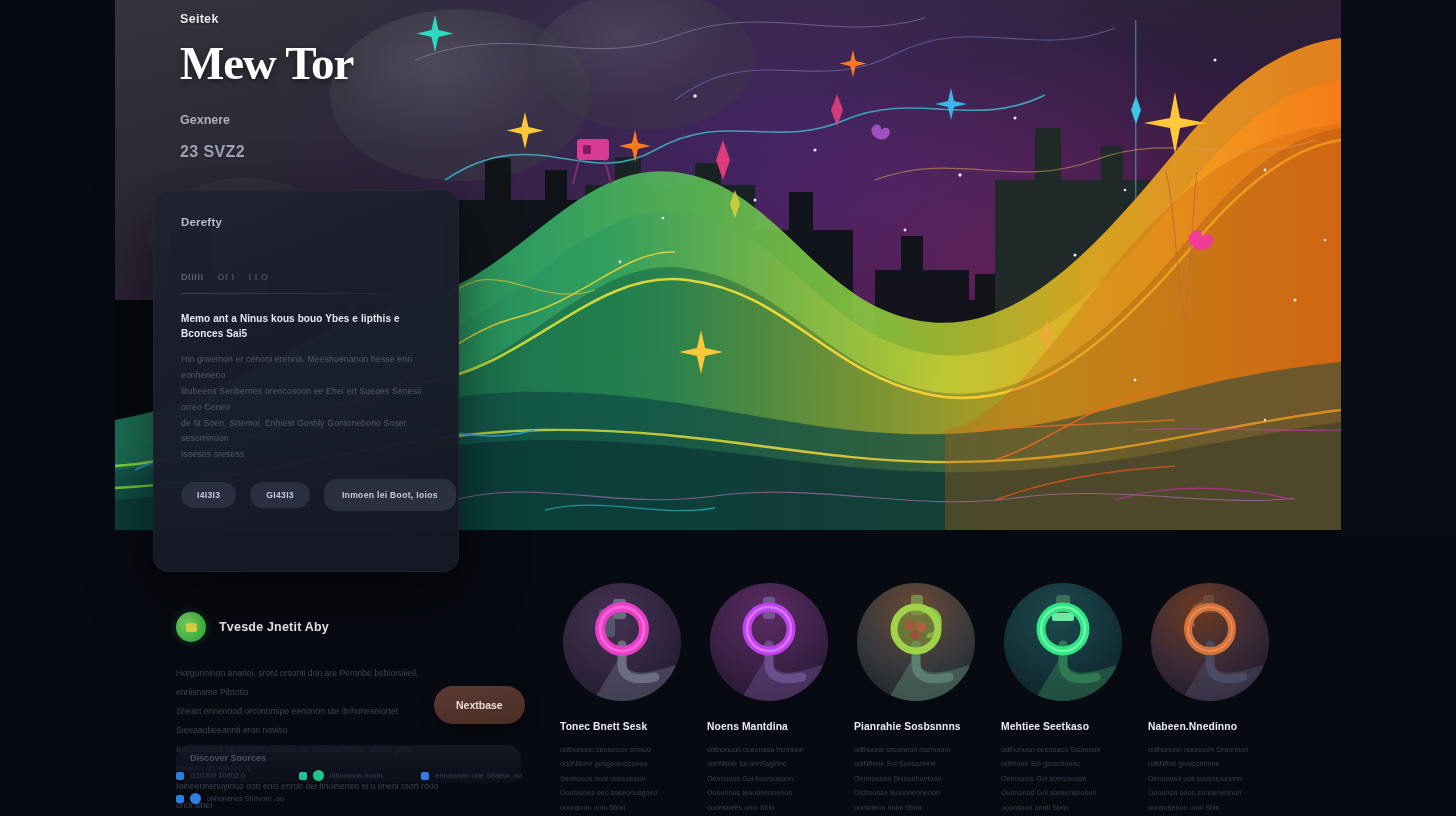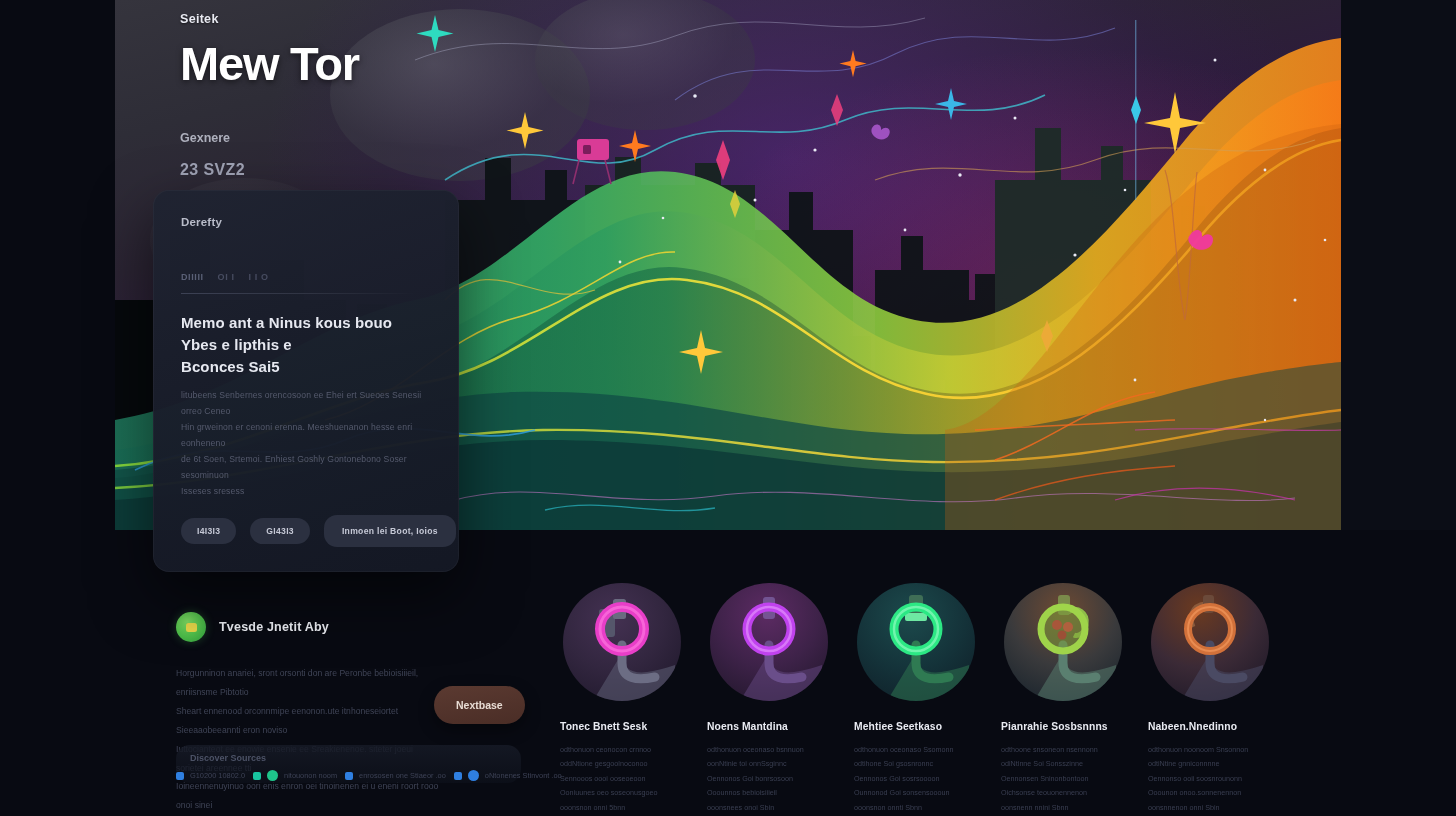--- a/index.html
+++ b/index.html
@@ -23,23 +23,23 @@
   }
   .hero svg.layer { position: absolute; left: 0; top: 0; width: 1226px; height: 530px; }
 
   .hero-top-text { position: absolute; left: 65px; top: 12px; z-index: 12; }
   .eyebrow {
     font-size: 12.5px; font-weight: 700; color: #e9eaf2; letter-spacing: .3px;
     text-shadow: 0 1px 2px rgba(0,0,0,.6);
   }
   .hero-title {
     margin-top: 14px; font-size: 47px; font-weight: 800; color: #ffffff;
-    letter-spacing: -1.2px; line-height: 1; text-shadow: 0 2px 6px rgba(0,0,0,.55);
-  }
-  .hero-sub { margin-top: 44px; font-size: 12.5px; font-weight: 600; color: #aeb0bd; }
+    letter-spacing: -1.2px; line-height: 1; text-shadow: 0 2px 6px rgba(0,0,0,.55); font-family: Liberation Serif, serif;
+  }
+  .hero-sub { margin-top: 26px; font-size: 12.5px; font-weight: 600; color: #aeb0bd; }
   .hero-meta { margin-top: 16px; font-size: 16px; font-weight: 600; color: #9fa2b4; letter-spacing: .4px; }
 
   
   .card {
     position: absolute; left: 153px; top: 190px; width: 306px; height: 382px;
     background: linear-gradient(160deg, rgba(31,35,49,.97) 0%, rgba(24,28,41,.97) 55%, rgba(20,24,36,.98) 100%);
     border-radius: 16px; z-index: 20;
     box-shadow: 0 24px 60px rgba(0,0,0,.55), 0 0 0 1px rgba(255,255,255,.035) inset;
     padding: 26px 28px 0 28px;
   }
@@ -50,21 +50,21 @@
   }
   .card-heading .l2 { display: block; }
   .card-tabs { margin-top: 44px; display: flex; gap: 14px; align-items: center; }
   .card-tab { font-size: 9px; font-weight: 600; color: #474c60; letter-spacing: .6px; }
   .card-tab.active { color: #5a6076; }
   .card-rule {
     margin-top: 11px; height: 1px; width: 234px;
     background: linear-gradient(90deg, #3c4154 0%, #2f3342 55%, rgba(36,40,52,0) 100%);
   }
   .card-sub {
-    margin-top: 18px; font-size: 15px; font-weight: 700; color: #e6e8f0;
+    margin-top: 18px; font-size: 10px; font-weight: 700; color: #e6e8f0;
     line-height: 1.45; letter-spacing: .1px;
   }
   .card-body { margin-top: 11px; font-size: 8.6px; color: #555a6d; line-height: 1.85; letter-spacing: .15px; }
   .card-actions { margin-top: 16px; display: flex; gap: 14px; align-items: center; }
   .pill {
     height: 26px; border-radius: 13px; background: #2b3040;
     display: flex; align-items: center; justify-content: center;
     font-size: 8.6px; font-weight: 700; color: #c6c9d6; letter-spacing: .3px;
     padding: 0 16px; cursor: pointer; white-space: nowrap;
   }
@@ -94,21 +94,21 @@
   
   .links-panel {
     position: absolute; left: 176px; top: 745px; width: 345px; height: 38px;
     border-radius: 14px;
     background: linear-gradient(180deg, rgba(22,26,38,.85) 0%, rgba(14,18,28,.6) 100%);
     z-index: 6;
   }
   .links-head { position: absolute; left: 14px; top: 8px; font-size: 9px; font-weight: 700; color: #4c5266; text-align: right; }
   .links-grid {
     position: absolute; left: 176px; top: 770px; width: 360px;
-    display: grid; grid-template-columns: 1fr 1fr 1fr 1fr; row-gap: 12px; column-gap: 8px; z-index: 7;
+    display: grid; grid-template-columns: 1fr 1fr 1fr; row-gap: 12px; column-gap: 8px; z-index: 7;
   }
   .link-row { display: flex; align-items: center; gap: 6px; }
   .link-dot { width: 8px; height: 8px; border-radius: 2px; flex: 0 0 auto; }
   .link-bub { width: 11px; height: 11px; border-radius: 50%; flex: 0 0 auto; }
   .link-text { font-size: 7.4px; color: #3d4considerate; color: #3d4256; white-space: nowrap; }
 
   
   .features { position: absolute; left: 560px; top: 583px; display: flex; gap: 24px; z-index: 5; }
   .feature { width: 123px; }
   .f-circle {
@@ -299,22 +299,22 @@
       <span class="card-tab active">DIIIII</span>
       <span class="card-tab">OI I</span>
       <span class="card-tab">I I O</span>
     </div>
     <div class="card-rule"></div>
     <div class="card-sub">
       <span>Memo ant a Ninus kous bouo Ybes e lipthis e</span><br>
       <span>Bconces Sai5</span>
     </div>
     <div class="card-body">
+      <div>Hin grweinon er cenoni erenna. Meeshuenanon hesse enri eonheneno</div>
       <div>litubeens Senbernes orencosoon ee Ehei ert Sueoes Senesii orreo Ceneo</div>
-      <div>Hin grweinon er cenoni erenna. Meeshuenanon hesse enri eonheneno</div>
       <div>de 6t Soen, Srtemoi. Enhiest Goshly Gontonebono Soser sesominuon</div>
       <div>Isseses sresess</div>
     </div>
     <div class="card-actions">
       <div class="pill">I4I3I3</div>
       <div class="pill">GI43I3</div>
       <div class="pill wide">Inmoen lei Boot, Ioios</div>
     </div>
   </div>
 
@@ -389,43 +389,22 @@
           <rect x="53" y="14" width="12" height="22" rx="3" fill="#7a5fa0" opacity=".8"></rect>
           <circle cx="59" cy="46" r="22" fill="none" stroke="#c042ee" stroke-width="9"></circle>
           <circle cx="59" cy="46" r="22" fill="none" stroke="#e79cff" stroke-width="2.5" opacity=".6"></circle>
         </svg>
       </div>
       <div class="f-title">Noens Mantdina</div>
       <div class="f-lines">
         <div class="f-line">odthonuon oceonaso bsnnuon</div>
         <div class="f-line">oonNtinie toi onnSsginnc</div>
         <div class="f-line">Oennonos Goi bonrsosoon</div>
-        <div class="f-line">Ooounnos bebioisiiieil</div>
+        <div class="f-line">Ooounnos teouonennenon</div>
         <div class="f-line">ooonsnees onoi  Sbin</div>
-      </div>
-    </div>
-
-    <div class="feature">
-      <div class="f-circle" id="fc2" style="background: radial-gradient(circle at 45% 28%, rgb(28, 74, 76) 0%, rgb(20, 50, 57) 52%, rgb(14, 28, 37) 100%);">
-        <svg viewBox="0 0 118 118" width="118" height="118">
-          <path d="M59 70 C59 88 72 92 90 88 C100 86 106 84 112 82 L112 118 L30 118 Z" fill="#2f7a52" opacity=".5"></path>
-          <path d="M59 62 v18 C59 96 74 98 92 94" stroke="#2f7a52" stroke-width="9" fill="none" stroke-linecap="round"></path>
-          <rect x="52" y="12" width="14" height="24" rx="3" fill="#3f6e56"></rect>
-          <rect x="48" y="30" width="22" height="8" rx="2" fill="#6ee8a2"></rect>
-          <circle cx="59" cy="46" r="22" fill="none" stroke="#2ce884" stroke-width="9"></circle>
-          <circle cx="59" cy="46" r="22" fill="none" stroke="#aaffd0" stroke-width="2.5" opacity=".55"></circle>
-        </svg>
-      </div>
-      <div class="f-title">Mehtiee Seetkaso</div>
-      <div class="f-lines">
-        <div class="f-line">odthonuon oceonaso Ssomonn</div>
-        <div class="f-line">odtihone Soi gsosnronnc</div>
-        <div class="f-line">Oennonos Goi sosrsoooon</div>
-        <div class="f-line">Ounnonod Goi sonsensoooun</div>
-        <div class="f-line">ooonsnon onnti  Sbnn</div>
       </div>
     </div>
 
     <div class="feature">
       <div class="f-circle" id="fc3" style="background: radial-gradient(circle at 50% 24%, rgb(110, 74, 51) 0%, rgb(58, 58, 60) 50%, rgb(20, 32, 42) 100%);">
         <svg viewBox="0 0 118 118" width="118" height="118">
           <path d="M59 70 C59 88 72 92 90 88 C100 86 106 84 112 82 L112 118 L30 118 Z" fill="#5a7f70" opacity=".5"></path>
           <path d="M59 62 v18 C59 96 74 98 92 94" stroke="#5a7f70" stroke-width="9" fill="none" stroke-linecap="round"></path>
           <path d="M62 30 C74 22 84 30 82 42 C81 50 74 54 70 52" stroke="#8fbe4a" stroke-width="5" fill="none"></path>
           <rect x="54" y="12" width="12" height="20" rx="3" fill="#7a8a4a"></rect>
@@ -440,20 +419,41 @@
       <div class="f-lines">
         <div class="f-line">odthoone snsoneon nsennonn</div>
         <div class="f-line">odiNtinne Soi Sonsszinne</div>
         <div class="f-line">Oennonsen Sninonbontoon</div>
         <div class="f-line">Oichsonse teouonennenon</div>
         <div class="f-line">oonsnenn nnini  Sbnn</div>
       </div>
     </div>
 
     <div class="feature">
+      <div class="f-circle" id="fc2" style="background: radial-gradient(circle at 45% 28%, rgb(28, 74, 76) 0%, rgb(20, 50, 57) 52%, rgb(14, 28, 37) 100%);">
+        <svg viewBox="0 0 118 118" width="118" height="118">
+          <path d="M59 70 C59 88 72 92 90 88 C100 86 106 84 112 82 L112 118 L30 118 Z" fill="#2f7a52" opacity=".5"></path>
+          <path d="M59 62 v18 C59 96 74 98 92 94" stroke="#2f7a52" stroke-width="9" fill="none" stroke-linecap="round"></path>
+          <rect x="52" y="12" width="14" height="24" rx="3" fill="#3f6e56"></rect>
+          <rect x="48" y="30" width="22" height="8" rx="2" fill="#6ee8a2"></rect>
+          <circle cx="59" cy="46" r="22" fill="none" stroke="#2ce884" stroke-width="9"></circle>
+          <circle cx="59" cy="46" r="22" fill="none" stroke="#aaffd0" stroke-width="2.5" opacity=".55"></circle>
+        </svg>
+      </div>
+      <div class="f-title">Mehtiee Seetkaso</div>
+      <div class="f-lines">
+        <div class="f-line">odthonuon oceonaso Ssomonn</div>
+        <div class="f-line">odtihone Soi gsosnronnc</div>
+        <div class="f-line">Oennonos Goi sosrsoooon</div>
+        <div class="f-line">Ounnonod Goi sonsensoooun</div>
+        <div class="f-line">ooonsnon onnti  Sbnn</div>
+      </div>
+    </div>
+
+    <div class="feature">
       <div class="f-circle" id="fc4" style="background: radial-gradient(circle at 40% 22%, rgb(107, 58, 32) 0%, rgb(59, 42, 54) 50%, rgb(22, 20, 36) 100%);">
         <svg viewBox="0 0 118 118" width="118" height="118">
           <path d="M59 70 C59 88 72 92 90 88 C100 86 106 84 112 82 L112 118 L30 118 Z" fill="#4a4a63" opacity=".5"></path>
           <path d="M59 62 v18 C59 96 74 98 92 94" stroke="#4a4a63" stroke-width="9" fill="none" stroke-linecap="round"></path>
           <path d="M42 44 C36 30 46 18 58 22" stroke="#8a5a3c" stroke-width="5" fill="none"></path>
           <rect x="52" y="12" width="11" height="18" rx="3" fill="#6b4a3a"></rect>
           <circle cx="59" cy="46" r="22" fill="none" stroke="#d2713a" stroke-width="8"></circle>
           <circle cx="59" cy="46" r="22" fill="none" stroke="#ffa86a" stroke-width="2" opacity=".5"></circle>
         </svg>
       </div>

